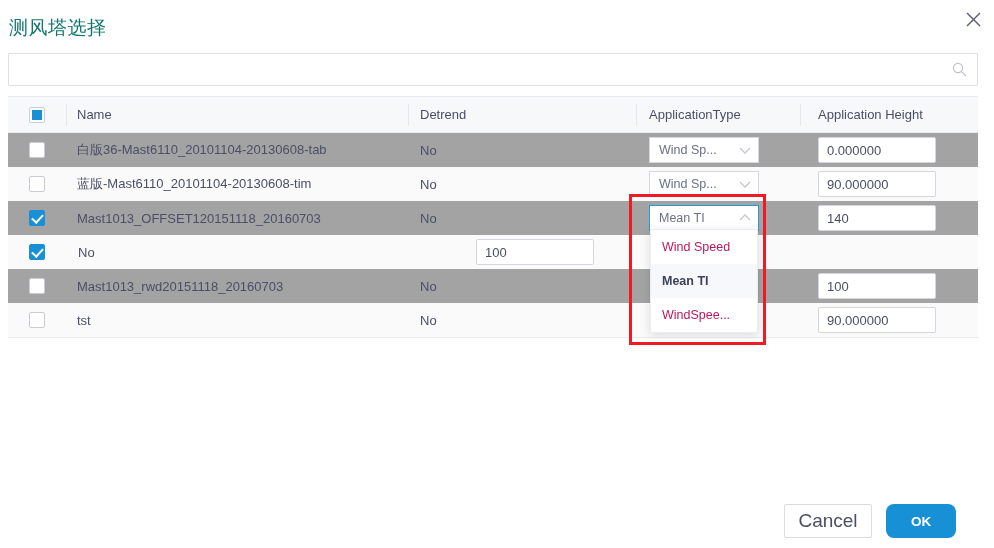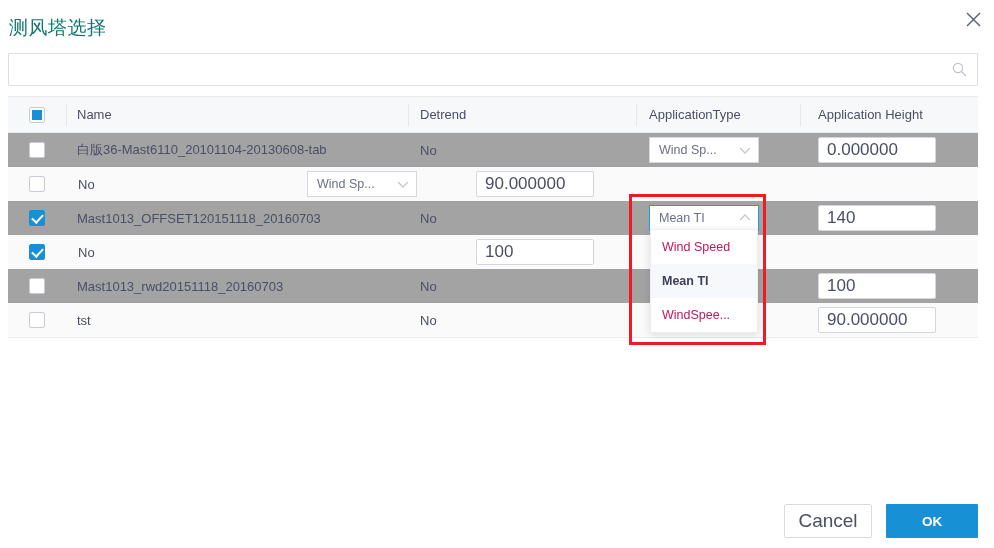--- a/index.html
+++ b/index.html
@@ -172,21 +172,21 @@
   }
   .caret { opacity: .5; display:block; }
 
   
   .hinput {
     width: 118px; height: 26px;
     border: 1px solid #d4d7e0;
     border-radius: 2px;
     background: #fff;
     font-family: "Liberation Sans", sans-serif;
-    font-size: 17px;
+    font-size: 13px;
     color: #4a4f66;
     padding: 0 8px;
     outline: none;
   }
 
   
   #dropdown-menu {
     position: absolute;
     left: 650px; top: 229px;
     width: 108px;
@@ -235,23 +235,23 @@
     border-radius: 2px;
     background: #fff;
     color: #4a4f66;
     font-family: "Liberation Sans", sans-serif;
     font-size: 19px;
     cursor: pointer;
   }
   #ok-button {
     position: absolute;
     left: 886px; top: 0;
-    width: 92px; height: 34px;
+    width: 70px; height: 34px;
     border: 0;
-    border-radius: 1px;
+    border-radius: 8px;
     background: #1890d6;
     color: #ffffff;
     font-family: "Liberation Sans", sans-serif;
     font-size: 13.5px;
     font-weight: bold;
     cursor: pointer;
   }
 </style>
 </head>
 <body>
@@ -320,20 +320,23 @@
       </div>
       <div class="c-hgt">
         <input class="hinput" type="text" value="0.000000" style="">
       </div>
     </div>
 
     <div class="row even">
       <div class="c-check">
         <div class="cbx"></div>
       </div>
+      <div class="c-name">
+        <span class="cell-text">蓝版-Mast6110_20101104-20130608-tim</span>
+      </div>
       <div class="c-det">
         <span class="cell-text">No</span>
       </div>
       <div class="c-app">
         <div class="select">
           <span>Wind Sp...</span>
           <span class="caret">
             <svg width="12" height="8" viewBox="0 0 12 8">
                 <polyline points="1,2 6,7 11,2" fill="none" stroke="#8a8fa3" stroke-width="1.3"></polyline>
               </svg>

